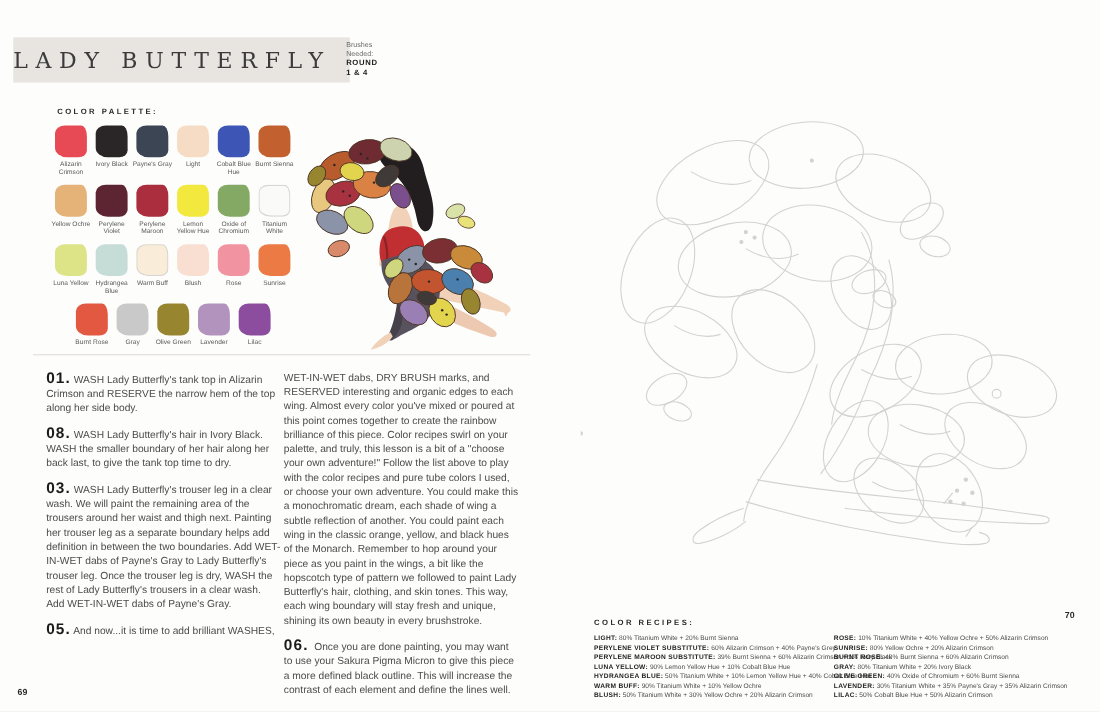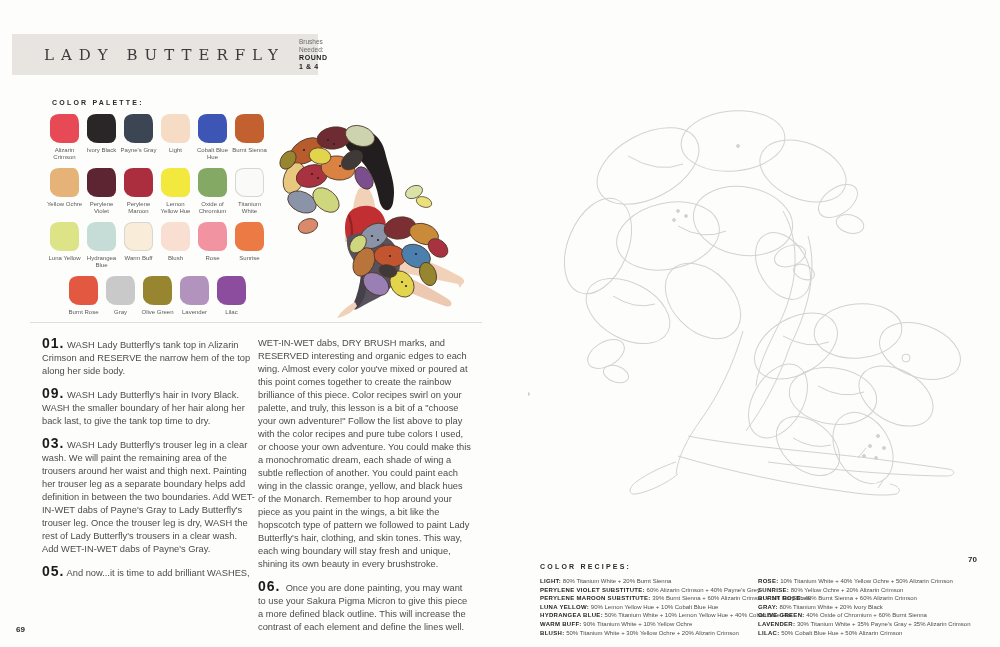--- a/index.html
+++ b/index.html
@@ -1,22 +1,22 @@
 <!DOCTYPE html>
 <html><head>
 <meta charset="utf-8">
 <style>
   html,body{margin:0;padding:0;background:#e8e8e8;}
   .spread{position:relative;width:1000px;height:647px;background:#fdfdfc;overflow:hidden;
           font-family:"Liberation Sans",sans-serif;color:#4a4a4a;}
   
   .title-band{position:absolute;left:12px;top:34px;width:306px;height:41px;background:#e8e5e1;
               display:flex;align-items:center;}
-  .title{font-family:"DejaVu Serif",serif;font-size:15px;font-weight:400;letter-spacing:7px;
-         color:#3b3b3b;margin-left:32px;white-space:nowrap;}
+  .title{font-family:"DejaVu Serif",serif;font-size:20px;font-weight:400;letter-spacing:7px;
+         color:#3b3b3b;white-space:nowrap;}
   .brushes{margin-left:14px;line-height:1.25;}
   .brushes .lbl{font-size:6.5px;color:#6b6b6b;display:block;}
   .brushes .val{font-size:7px;font-weight:bold;letter-spacing:.6px;color:#1c1c1c;display:block;}
   
   .sect-head{position:absolute;font-size:7px;font-weight:bold;letter-spacing:2.2px;color:#2a2a2a;}
   #palette-rows{position:absolute;left:46px;top:114px;width:230px;}
   .p-row{display:flex;margin-bottom:7px;}
   .p-row.indent{margin-left:19px;}
   .swatch-cell{width:37px;display:flex;flex-direction:column;align-items:center;}
   .swatch{width:29px;height:29px;border-radius:32% 18% 26% 38% / 24% 34% 22% 30%;}
@@ -232,21 +232,21 @@
       <circle cx="138" cy="170" r="1.1"></circle>
         <circle cx="148" cy="138" r="1.1"></circle>
         <circle cx="122" cy="140" r="1.1"></circle>
     </g>
   </svg>
 
   <div class="rule"></div>
 
   <div class="col col-left" id="steps-left">
       <p class="step"><span class="num">01.</span><span> WASH Lady Butterfly's tank top in Alizarin Crimson and RESERVE the narrow hem of the top along her side body.</span></p>
-      <p class="step"><span class="num">09.</span><span> WASH Lady Butterfly's hair in Ivory Black. WASH the smaller boundary of her hair along her back last, to give the tank top time to dry.</span></p>
+      <p class="step"><span class="num">08.</span><span> WASH Lady Butterfly's hair in Ivory Black. WASH the smaller boundary of her hair along her back last, to give the tank top time to dry.</span></p>
       <p class="step"><span class="num">03.</span><span> WASH Lady Butterfly's trouser leg in a clear wash. We will paint the remaining area of the trousers around her waist and thigh next. Painting her trouser leg as a separate boundary helps add definition in between the two boundaries. Add WET-IN-WET dabs of Payne's Gray to Lady Butterfly's trouser leg. Once the trouser leg is dry, WASH the rest of Lady Butterfly's trousers in a clear wash. Add WET-IN-WET dabs of Payne's Gray.</span></p>
       <p class="step"><span class="num">05.</span><span> And now...it is time to add brilliant WASHES,</span></p>
     </div>
   <div class="col col-mid">
     <p class="para">WET-IN-WET dabs, DRY BRUSH marks, and RESERVED interesting and organic edges to each wing. Almost every color you've mixed or poured at this point comes together to create the rainbow brilliance of this piece. Color recipes swirl on your palette, and truly, this lesson is a bit of a "choose your own adventure!" Follow the list above to play with the color recipes and pure tube colors I used, or choose your own adventure. You could make this a monochromatic dream, each shade of wing a subtle reflection of another. You could paint each wing in the classic orange, yellow, and black hues of the Monarch. Remember to hop around your piece as you paint in the wings, a bit like the hopscotch type of pattern we followed to paint Lady Butterfly's hair, clothing, and skin tones. This way, each wing boundary will stay fresh and unique, shining its own beauty in every brushstroke.</p>
     <p class="step"><span class="num">06.</span>&nbsp; <span>Once you are done painting, you may want to use your Sakura Pigma Micron to give this piece a more defined black outline. This will increase the contrast of each element and define the lines well.</span></p>
   </div>
 
   <div class="pageno pn-left">69</div>
 

